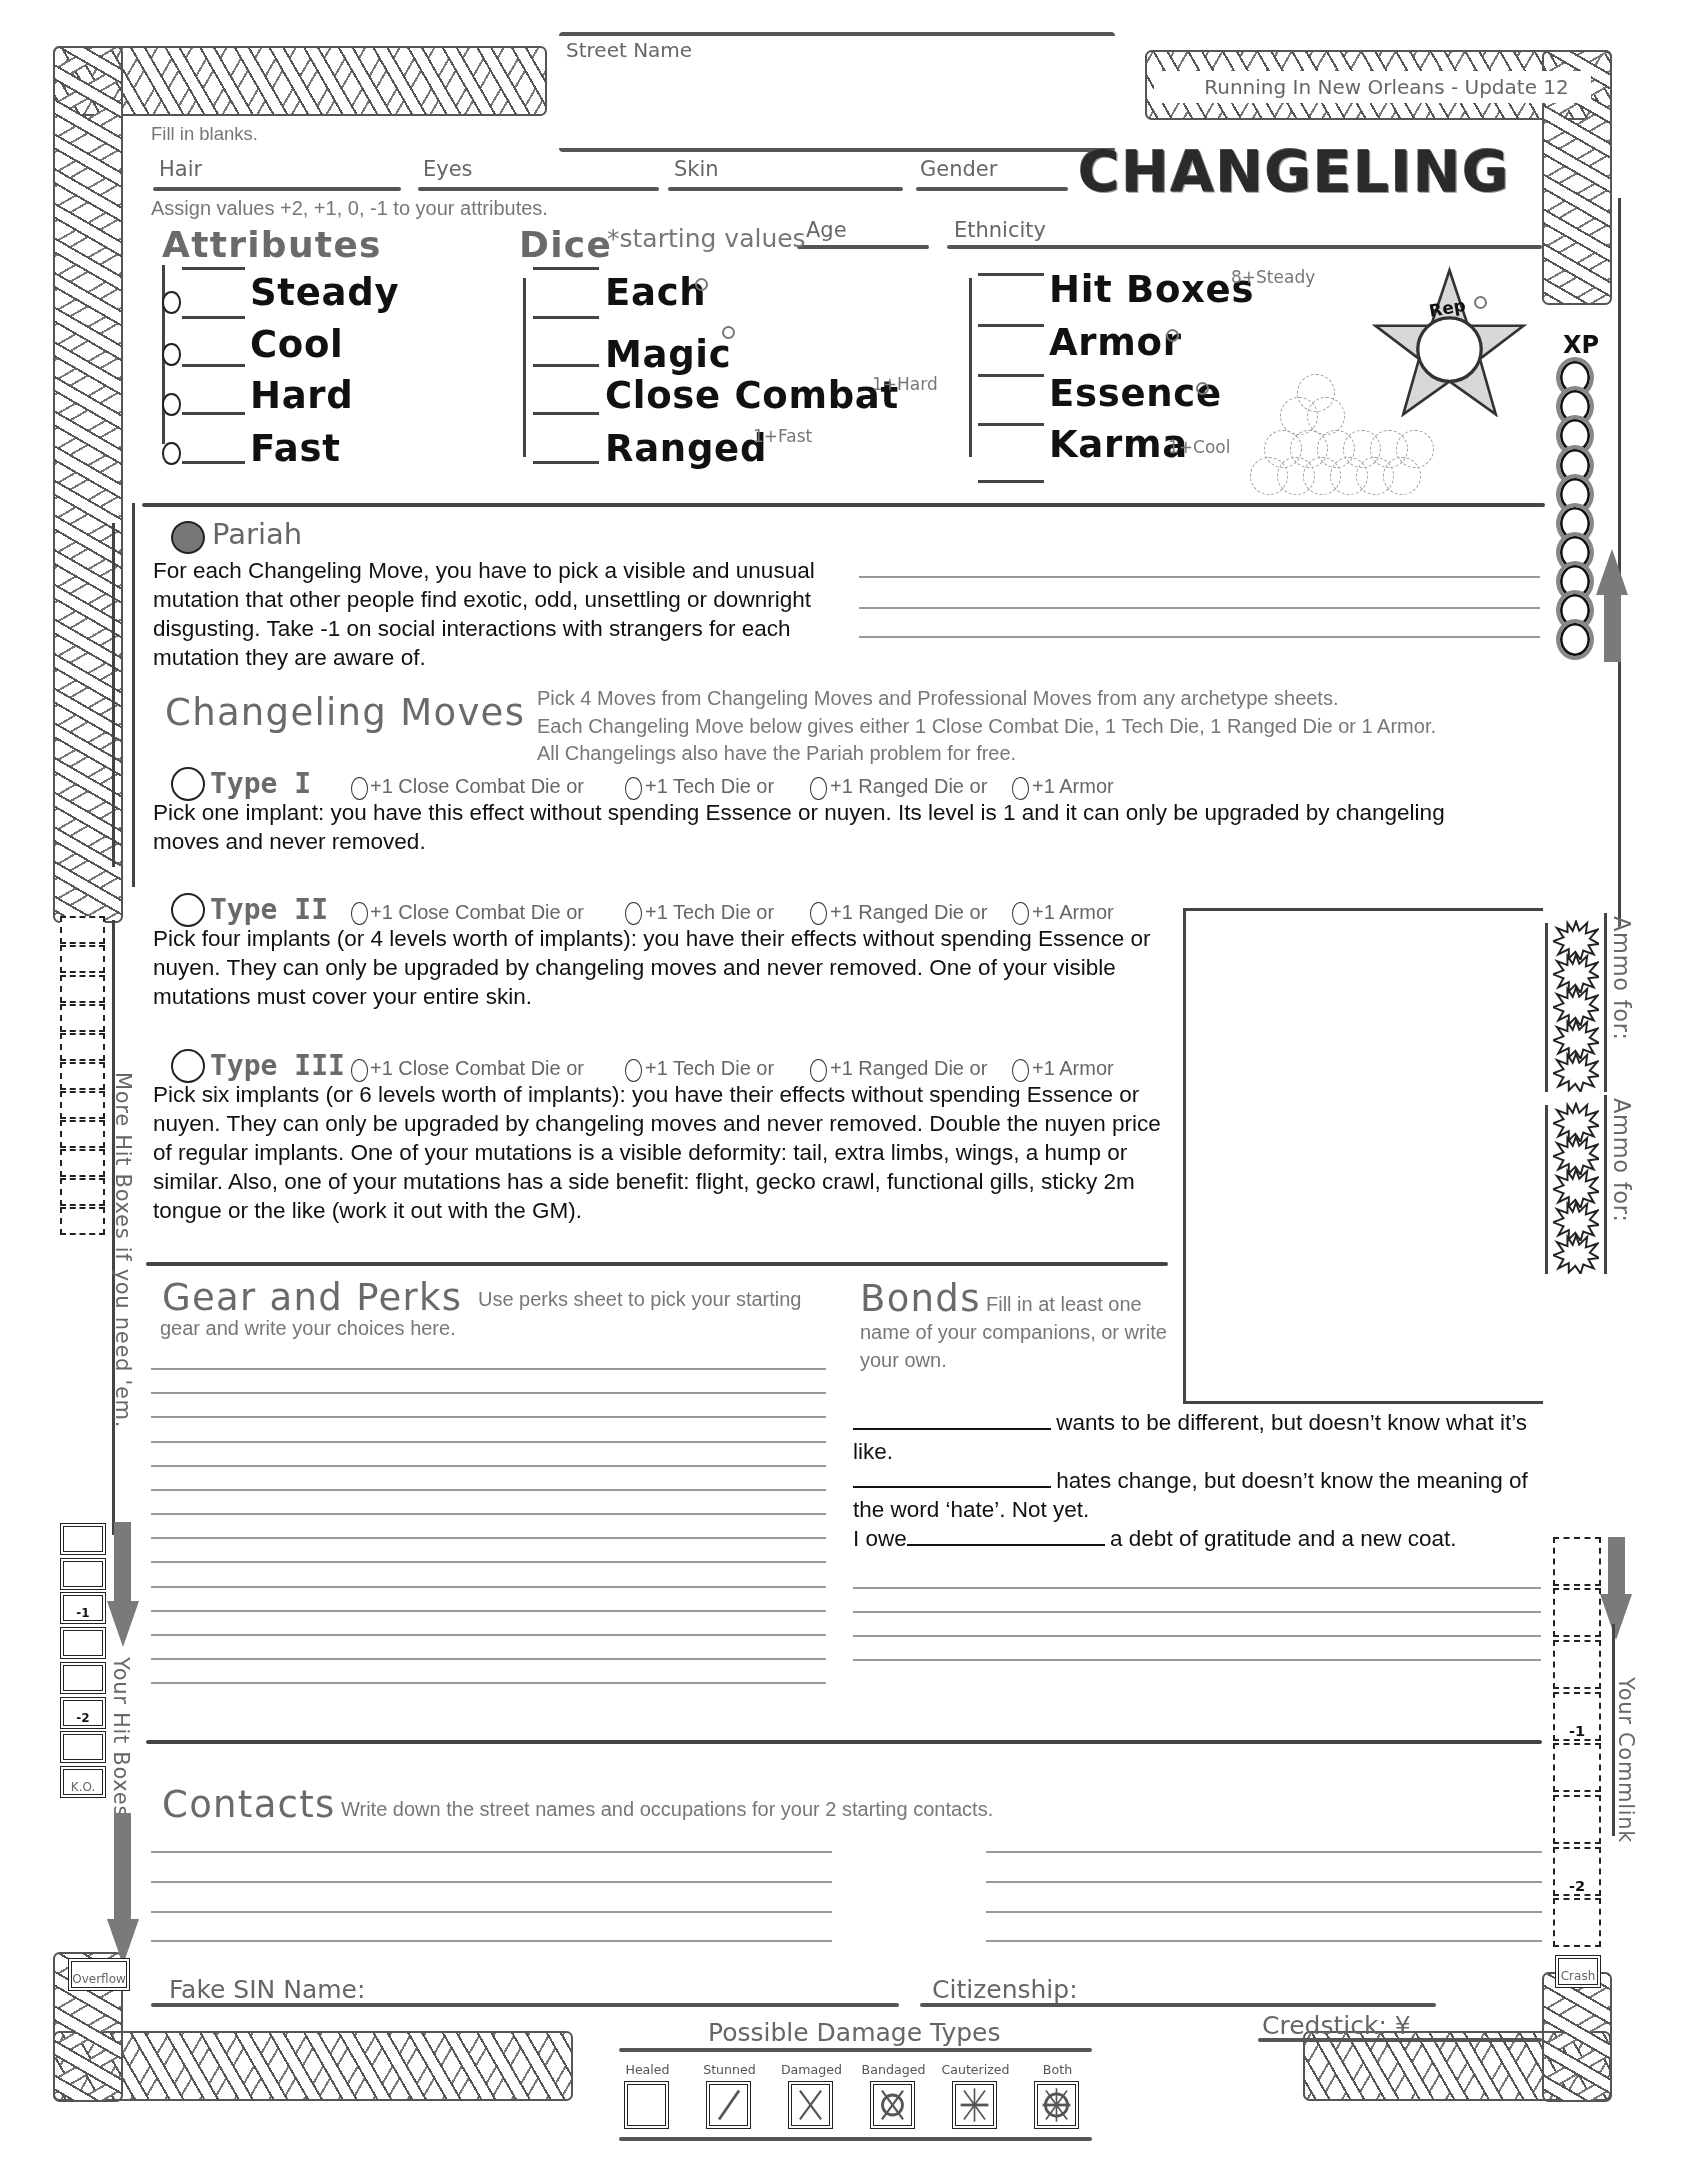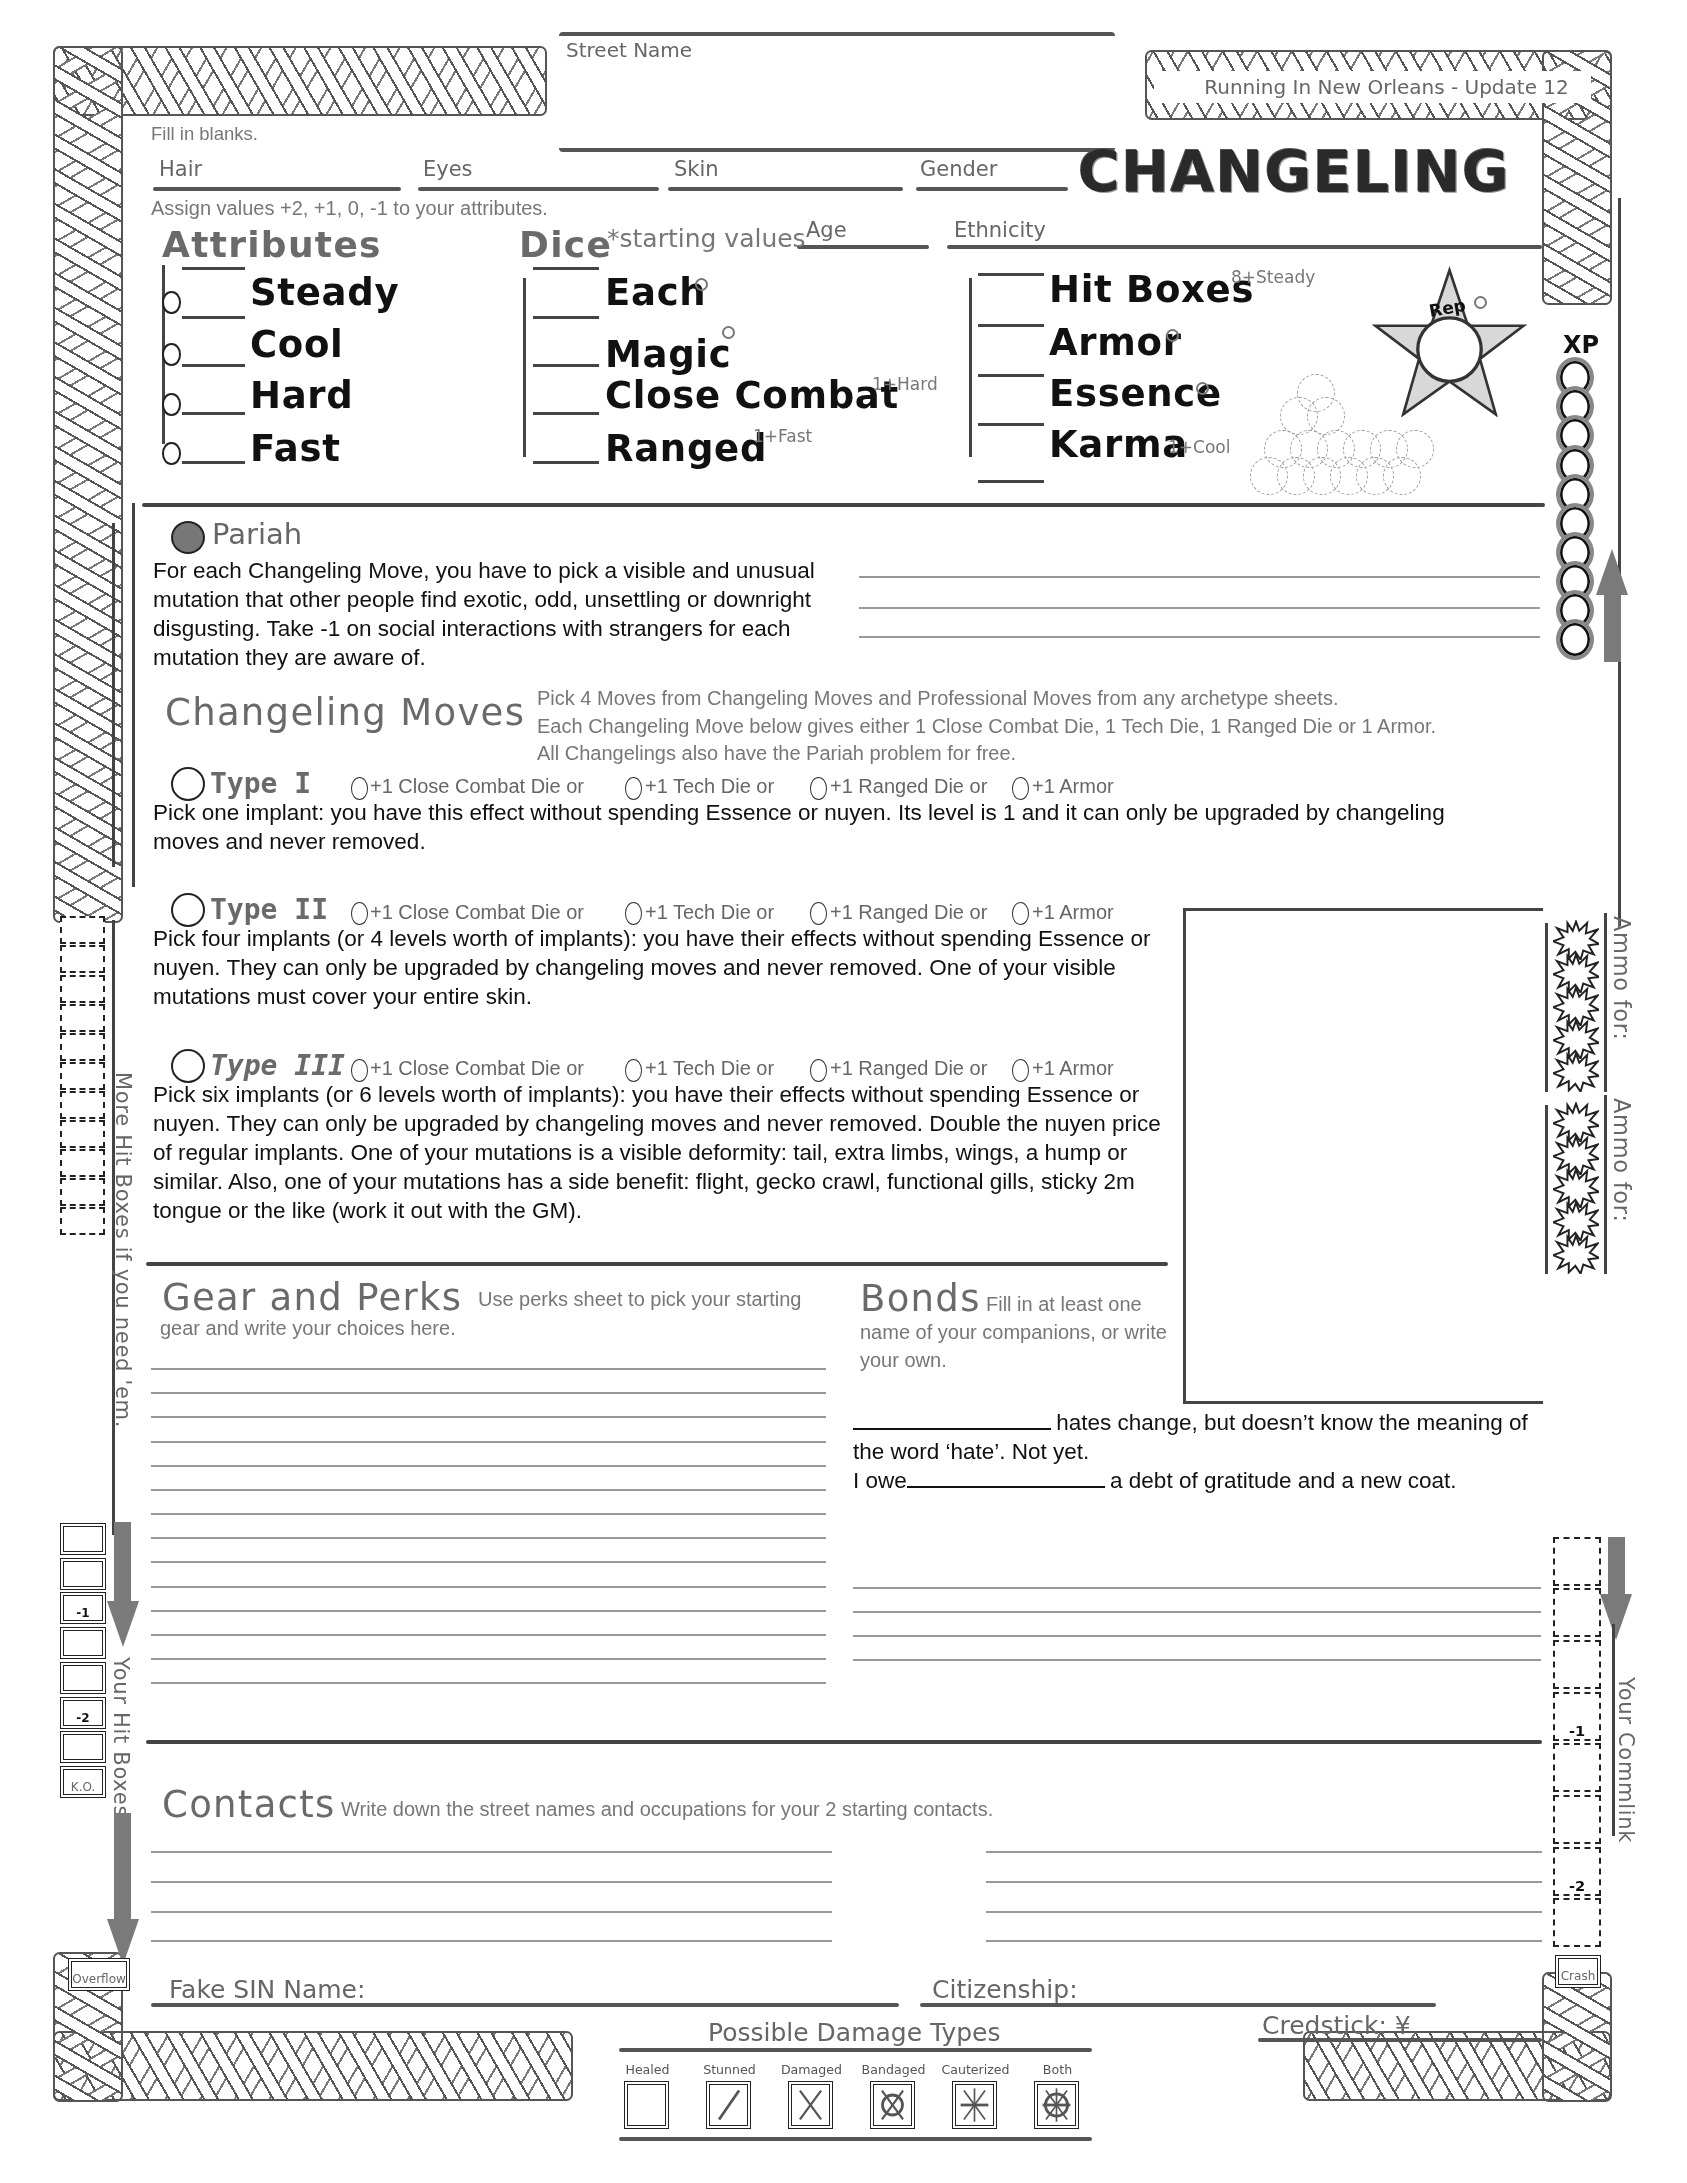--- a/index.html
+++ b/index.html
@@ -233,21 +233,21 @@
     <div class="radio-sm" style="left:351px; top:902px;"></div>
     <div class="abs" style="left:370px; top:901px; font-family:'Liberation Sans', sans-serif; font-size:20px; color:#666;">+1 Close Combat Die or</div>
     <div class="radio-sm" style="left:625px; top:902px;"></div>
     <div class="abs" style="left:645px; top:901px; font-family:'Liberation Sans', sans-serif; font-size:20px; color:#666;">+1 Tech Die or</div>
     <div class="radio-sm" style="left:810px; top:902px;"></div>
     <div class="abs" style="left:830px; top:901px; font-family:'Liberation Sans', sans-serif; font-size:20px; color:#666;">+1 Ranged Die or</div>
     <div class="radio-sm" style="left:1012px; top:902px;"></div>
     <div class="abs" style="left:1032px; top:901px; font-family:'Liberation Sans', sans-serif; font-size:20px; color:#666;">+1 Armor</div>
     <div class="abs body-text" style="left:153px; top:924px; width:1012px;">Pick four implants (or 4 levels worth of implants): you have their effects without spending Essence or nuyen. They can only be upgraded by changeling moves and never removed. One of your visible mutations must cover your entire skin.</div>
     <div class="radio" style="left:171px; top:1049px; width:34px; height:34px;"></div>
-    <div class="abs" style="left:210px; top:1049px; font-size:28px; color:#6a6a6a; font-family:'DejaVu Sans Mono', monospace; font-weight:bold;font-style:italic;">Type III</div>
+    <div class="abs" style="left:210px; top:1049px; font-size:28px; color:#6a6a6a; font-family:'DejaVu Sans Mono', monospace; font-weight:bold;">Type III</div>
     <div class="radio-sm" style="left:351px; top:1059px;"></div>
     <div class="abs" style="left:370px; top:1057px; font-family:'Liberation Sans', sans-serif; font-size:20px; color:#666;">+1 Close Combat Die or</div>
     <div class="radio-sm" style="left:625px; top:1059px;"></div>
     <div class="abs" style="left:645px; top:1057px; font-family:'Liberation Sans', sans-serif; font-size:20px; color:#666;">+1 Tech Die or</div>
     <div class="radio-sm" style="left:810px; top:1059px;"></div>
     <div class="abs" style="left:830px; top:1057px; font-family:'Liberation Sans', sans-serif; font-size:20px; color:#666;">+1 Ranged Die or</div>
     <div class="radio-sm" style="left:1012px; top:1059px;"></div>
     <div class="abs" style="left:1032px; top:1057px; font-family:'Liberation Sans', sans-serif; font-size:20px; color:#666;">+1 Armor</div>
     <div class="abs body-text" style="left:153px; top:1080px; width:1012px;">Pick six implants (or 6 levels worth of implants): you have their effects without spending Essence or nuyen. They can only be upgraded by changeling moves and never removed. Double the nuyen price of regular implants. One of your mutations is a visible deformity: tail, extra limbs, wings, a hump or similar. Also, one of your mutations has a side benefit: flight, gecko crawl, functional gills, sticky 2m tongue or the like (work it out with the GM).</div>
   </div>
@@ -271,20 +271,21 @@
     <div class="write-line" style="left:151px; top:1586px; width:675px;"></div>
     <div class="write-line" style="left:151px; top:1610px; width:675px;"></div>
     <div class="write-line" style="left:151px; top:1634px; width:675px;"></div>
     <div class="write-line" style="left:151px; top:1658px; width:675px;"></div>
     <div class="write-line" style="left:151px; top:1682px; width:675px;"></div>
   </div>
 
 <div class="section-title" style="left:860px; top:1277px; font-weight:normal; font-size:37px;">Bonds</div>
 <div class="abs small-grey" style="left:860px; top:1290px; width:311px; text-indent:126px; line-height:28px;">Fill in at least one name of your companions, or write your own.</div>
 <div id="bonds-list" class="abs body-text" style="left:853px; top:1408px; width:695px;">
+    <div style="margin-bottom:0;"><span style="display:inline-block; width:198px; border-bottom:2px solid #111; height:20px; margin-right:5.3px; vertical-align:baseline;"></span><span>wants to be different, but doesn’t know what it’s like.</span></div>
     <div style="margin-bottom:0;"><span style="display:inline-block; width:198px; border-bottom:2px solid #111; height:20px; margin-right:5.3px; vertical-align:baseline;"></span><span>hates change, but doesn’t know the meaning of the word ‘hate’. Not yet.</span></div>
     <div style="margin-bottom:0;"><span>I owe</span><span style="display:inline-block; width:198px; border-bottom:2px solid #111; height:20px; margin-right:5.3px; vertical-align:baseline;"></span><span>a debt of gratitude and a new coat.</span></div>
   </div>
 <div id="bond-extra-lines">
     <div class="write-line" style="left:853px; top:1587px; width:688px;"></div>
     <div class="write-line" style="left:853px; top:1611px; width:688px;"></div>
     <div class="write-line" style="left:853px; top:1635px; width:688px;"></div>
     <div class="write-line" style="left:853px; top:1659px; width:688px;"></div>
   </div>
 

